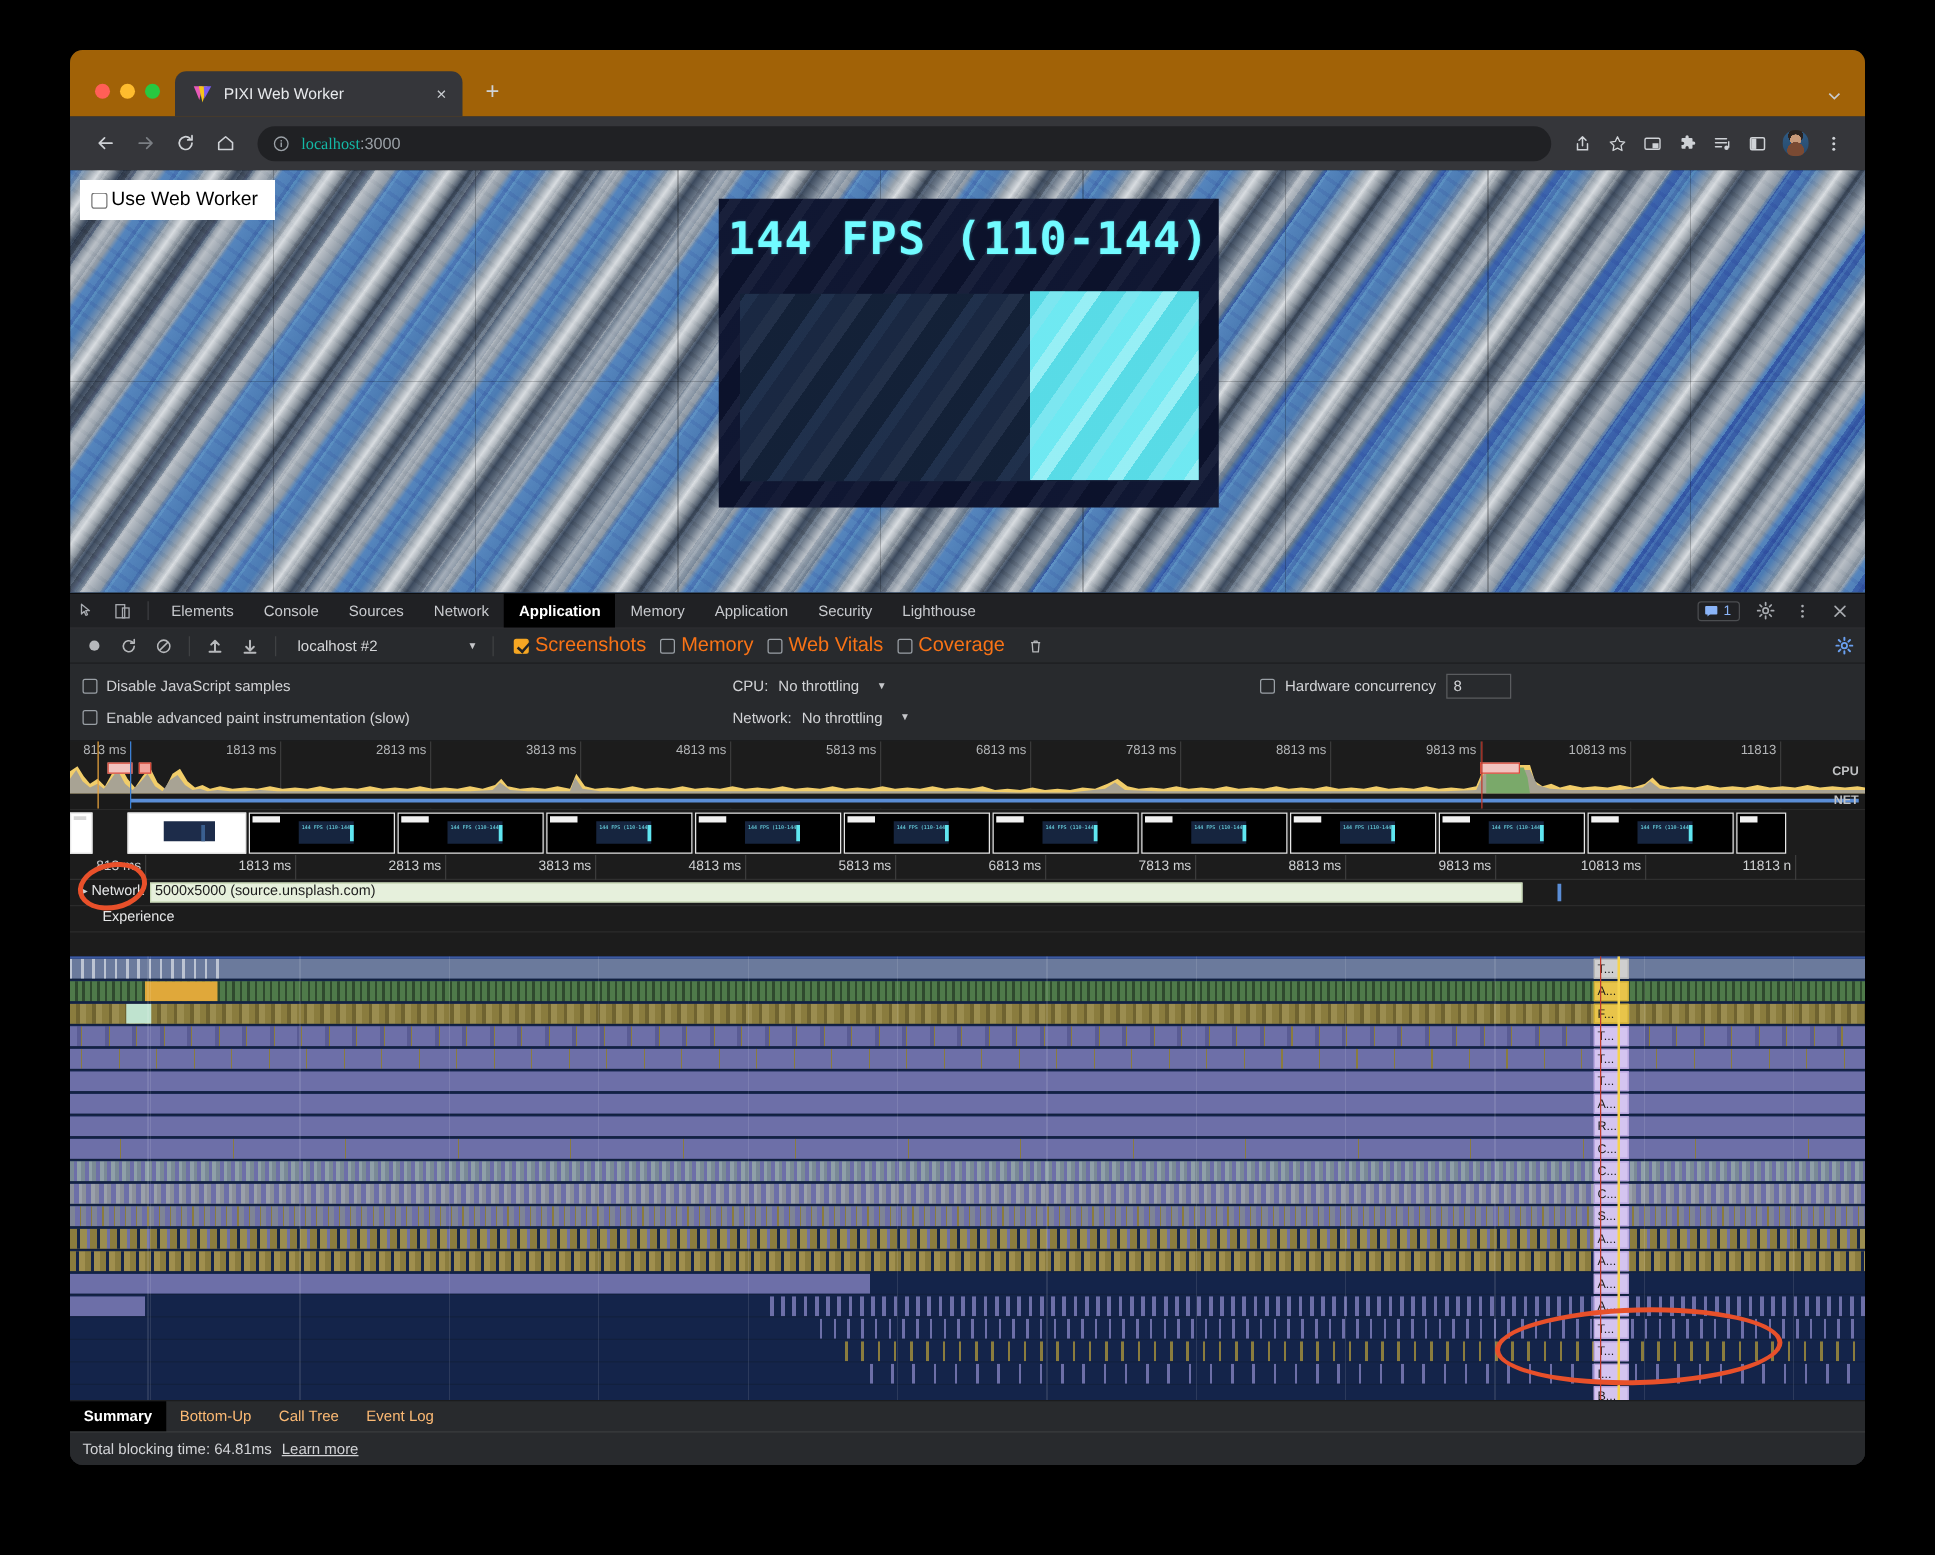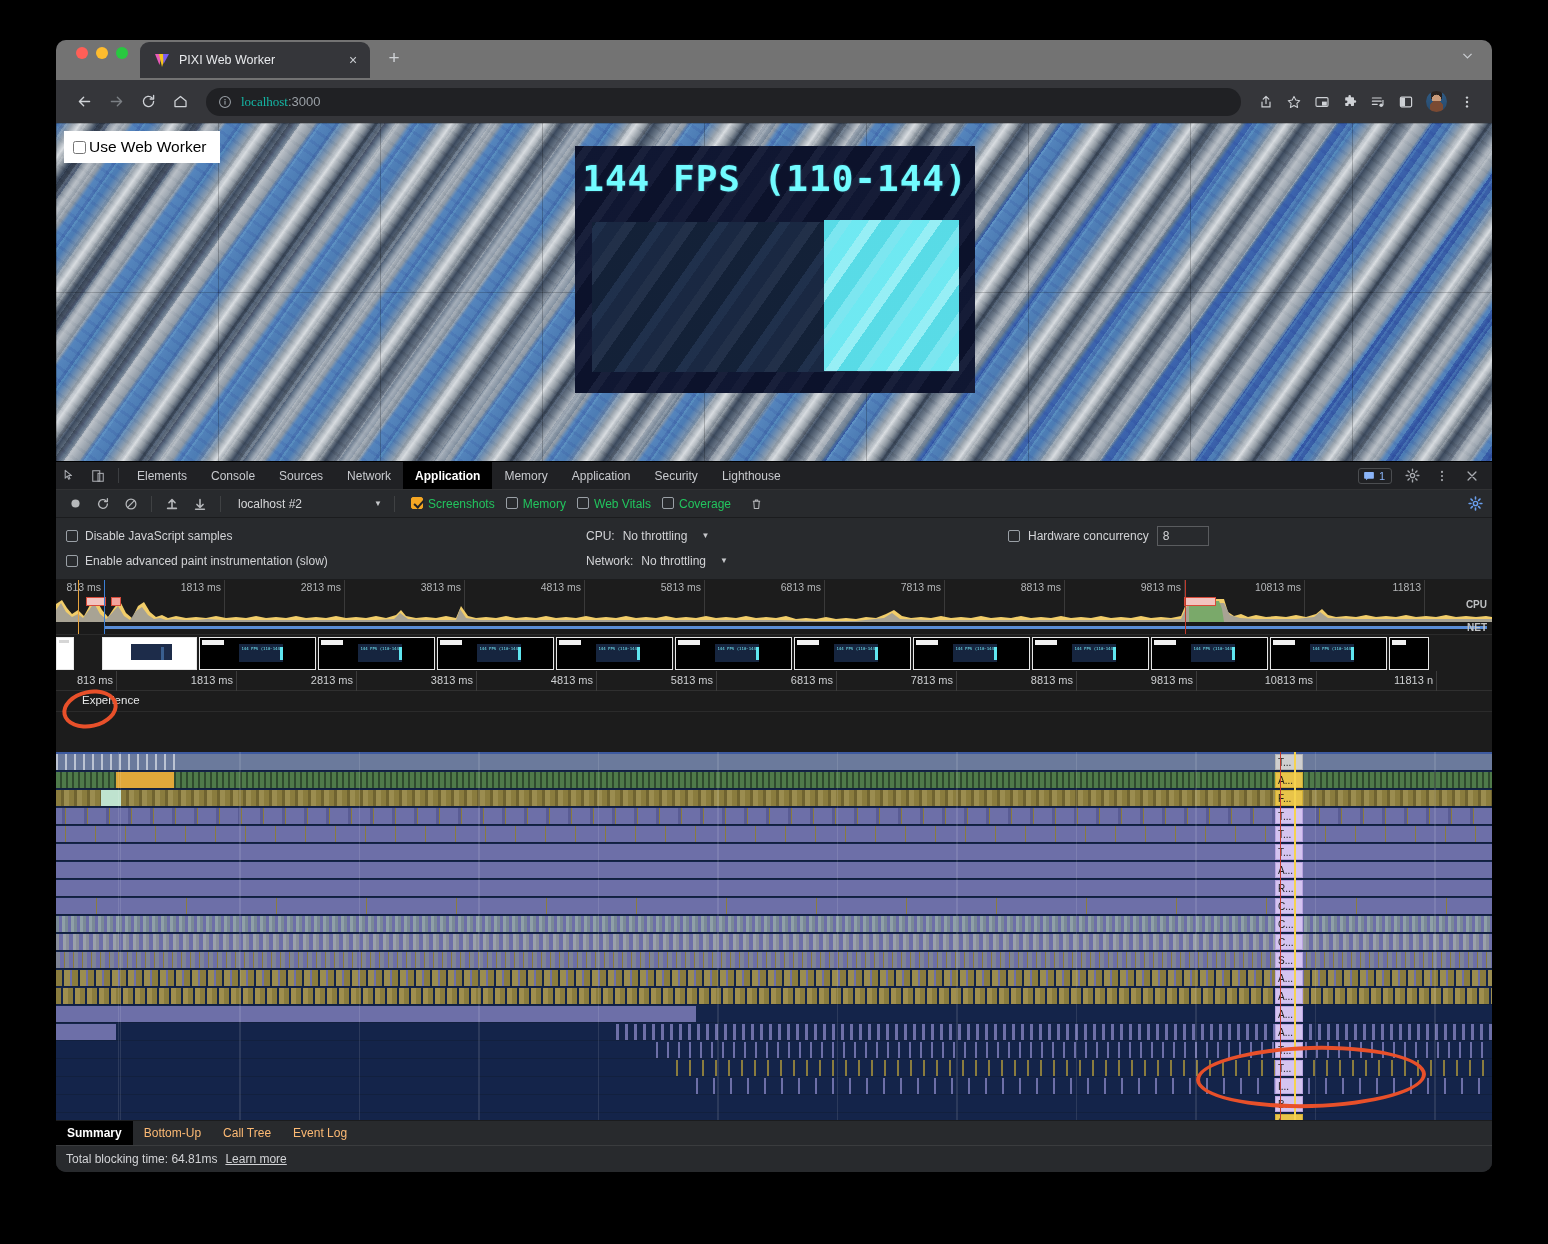--- a/index.html
+++ b/index.html
@@ -22,24 +22,24 @@
     width: 1436px; height: 1132px;
     background: #202124;
     border-radius: 10px;
     overflow: hidden;
     display: flex;
     flex-direction: column;
   }
 
   
   .tabstrip {
-    height: 40px;
-    background: #737373;
-    display: flex;
-    align-items: center;
+    height: 53px;
+    background: #a16207;
+    display: flex;
+    align-items: flex-end;
     position: relative;
     flex: 0 0 auto;
   }
   .traffic {
     display: flex; gap: 8px;
     align-items: center;
     padding: 0 12px 14px 20px;
   }
   .tl { width: 12px; height: 12px; border-radius: 50%; }
   .tl.red { background: #ff5f57; }
@@ -340,22 +340,22 @@
     display: flex; align-items: center;
     justify-content: space-between;
     width: 155px;
     height: 20px;
     font-size: 12px;
     color: #d6d7d9;
     padding: 0 5px 0 6px;
     margin-left: 4px;
   }
   .tb-check {
-    display: flex; gap: 5px;
-    font-size: 12px; color: #22c55e;
+    display: flex; align-items: center; gap: 5px;
+    font-size: 16px; color: #f97316;
     margin-left: 9px;
   }
   .cbx {
     width: 12px; height: 12px;
     border: 1px solid #9aa0a6;
     border-radius: 2px;
     background: transparent;
     flex: 0 0 auto;
     position: relative;
   }
@@ -1136,20 +1136,26 @@
         <div class="mr-tick" style="left:1260px">
             <span>10813 ms</span>
           </div>
         <div class="mr-tick" style="left:1380px">
             <span>11813 n</span>
           </div>
       </div>
 
       <div class="tracks">
 
+        <div class="track-row">
+          <div class="netbar-long"></div>
+          <span class="track-name"><span class="tri">▶</span><span>Network</span></span>
+          <span class="netbar-label">5000x5000 (source.unsplash.com)</span>
+          <div class="netbar-small"></div>
+        </div>
 
         <div class="track-row">
           <span class="track-name" style="left:26px">Experience</span>
         </div>
 
 
         <div class="flame">
           <div class="divider-line" style="top:0"></div>
 
           <div class="fl-row" style="top:2px">

